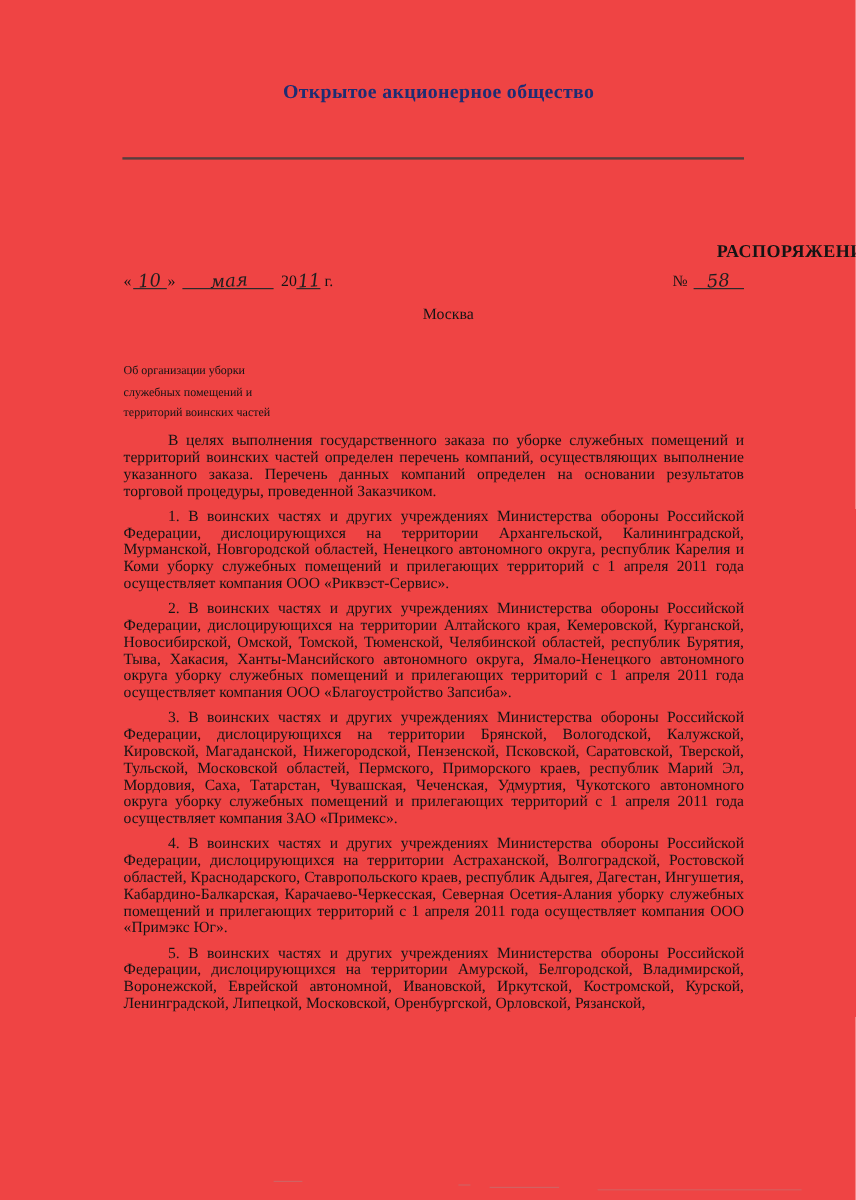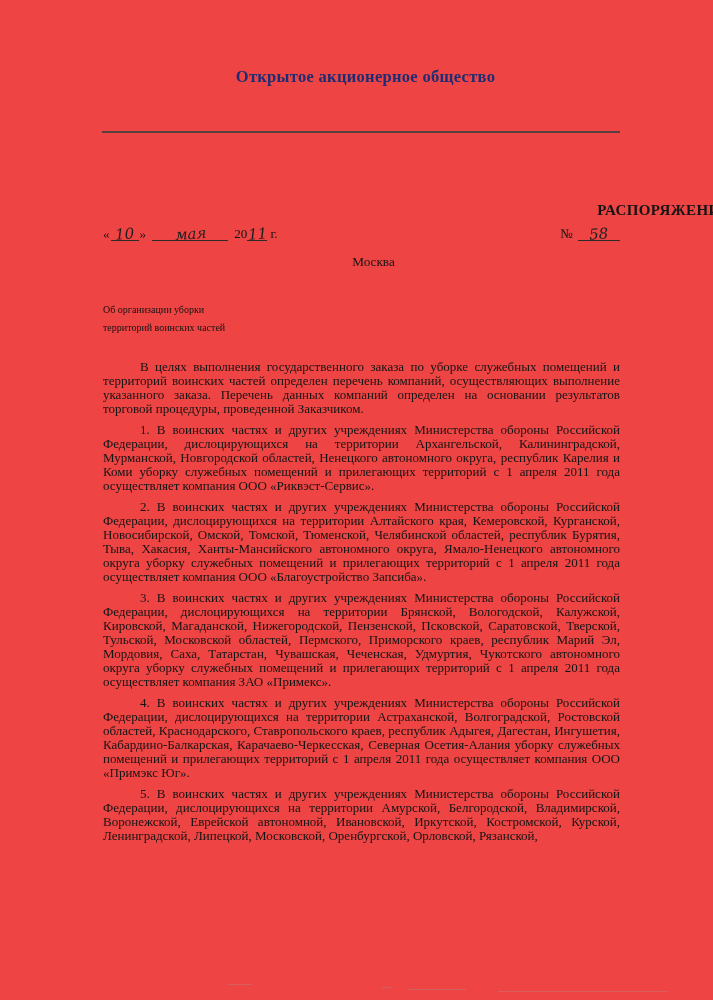--- a/index.html
+++ b/index.html
@@ -113,20 +113,21 @@
 
   <div class="meta-row">
     <div class="date-part"><span>«</span><span class="hw-slot slot-day"><span class="hw">10</span></span><span>»</span><span class="hw-slot slot-month"><span class="hw">мая</span></span><span>20</span><span class="hw-slot slot-year"><span class="hw">11</span></span><span>г.</span></div>
     <div class="num-part"><span>№</span><span class="hw-slot slot-num"><span class="hw">58</span></span></div>
   </div>
 
   <div class="city">Москва</div>
 
   <div class="subject">
     <div>Об организации уборки</div>
+    <div>служебных помещений и</div>
     <div>территорий воинских частей</div>
   </div>
 
   <div class="body-text">
     <p>В целях выполнения государственного заказа по уборке служебных помещений и территорий воинских частей определен перечень компаний, осуществляющих выполнение указанного заказа. Перечень данных компаний определен на основании результатов торговой процедуры, проведенной Заказчиком.</p>
     <p>1. В воинских частях и других учреждениях Министерства обороны Российской Федерации, дислоцирующихся на территории Архангельской, Калининградской, Мурманской, Новгородской областей, Ненецкого автономного округа, республик Карелия и Коми уборку служебных помещений и прилегающих территорий с 1 апреля 2011 года осуществляет компания ООО «Риквэст-Сервис».</p>
     <p>2. В воинских частях и других учреждениях Министерства обороны Российской Федерации, дислоцирующихся на территории Алтайского края, Кемеровской, Курганской, Новосибирской, Омской, Томской, Тюменской,  Челябинской областей, республик Бурятия, Тыва, Хакасия, Ханты-Мансийского автономного округа, Ямало-Ненецкого автономного округа уборку служебных помещений и прилегающих территорий с 1 апреля 2011 года осуществляет компания ООО «Благоустройство Запсиба».</p>
     <p>3. В воинских частях и других учреждениях Министерства обороны Российской Федерации, дислоцирующихся на территории Брянской, Вологодской, Калужской, Кировской, Магаданской, Нижегородской, Пензенской, Псковской, Саратовской, Тверской, Тульской, Московской областей, Пермского, Приморского краев, республик Марий Эл, Мордовия, Саха, Татарстан, Чувашская, Чеченская, Удмуртия, Чукотского автономного округа  уборку служебных помещений и прилегающих территорий с 1 апреля 2011 года осуществляет компания ЗАО «Примекс».</p>
     <p>4. В воинских частях и других учреждениях Министерства обороны Российской Федерации, дислоцирующихся на территории Астраханской, Волгоградской, Ростовской областей, Краснодарского, Ставропольского краев, республик Адыгея, Дагестан, Ингушетия, Кабардино-Балкарская, Карачаево-Черкесская, Северная Осетия-Алания уборку служебных помещений и прилегающих территорий с 1 апреля 2011 года осуществляет компания ООО «Примэкс Юг».</p>
     <p>5. В воинских частях и других учреждениях Министерства обороны Российской Федерации, дислоцирующихся на территории Амурской, Белгородской, Владимирской, Воронежской, Еврейской автономной, Ивановской, Иркутской, Костромской, Курской, Ленинградской, Липецкой, Московской, Оренбургской, Орловской, Рязанской,</p>

